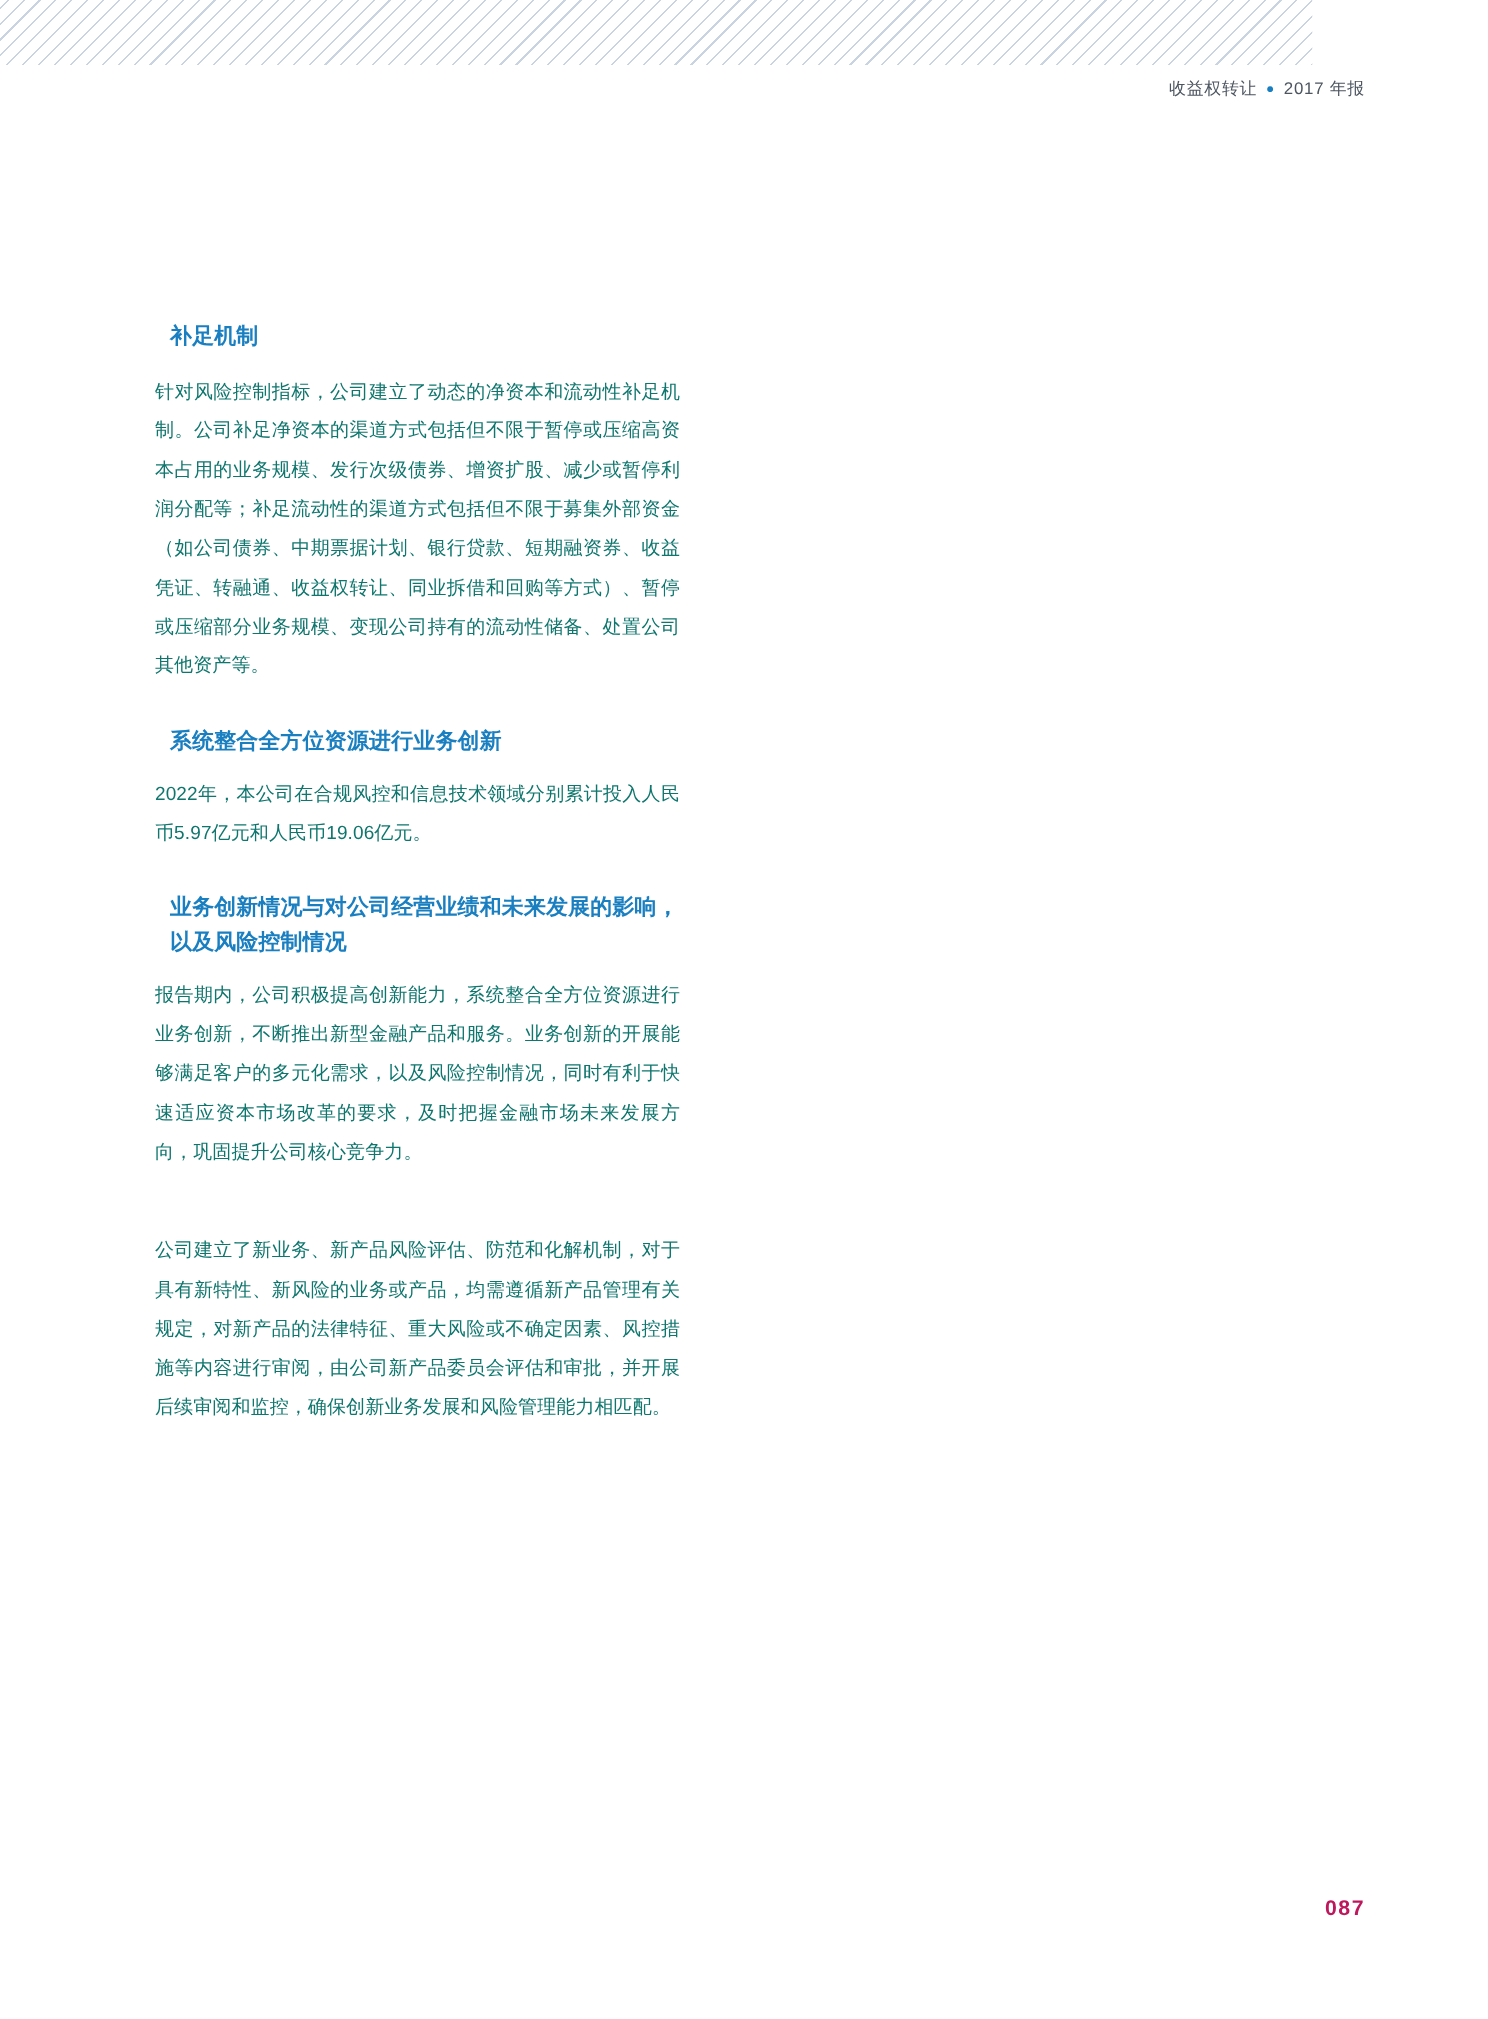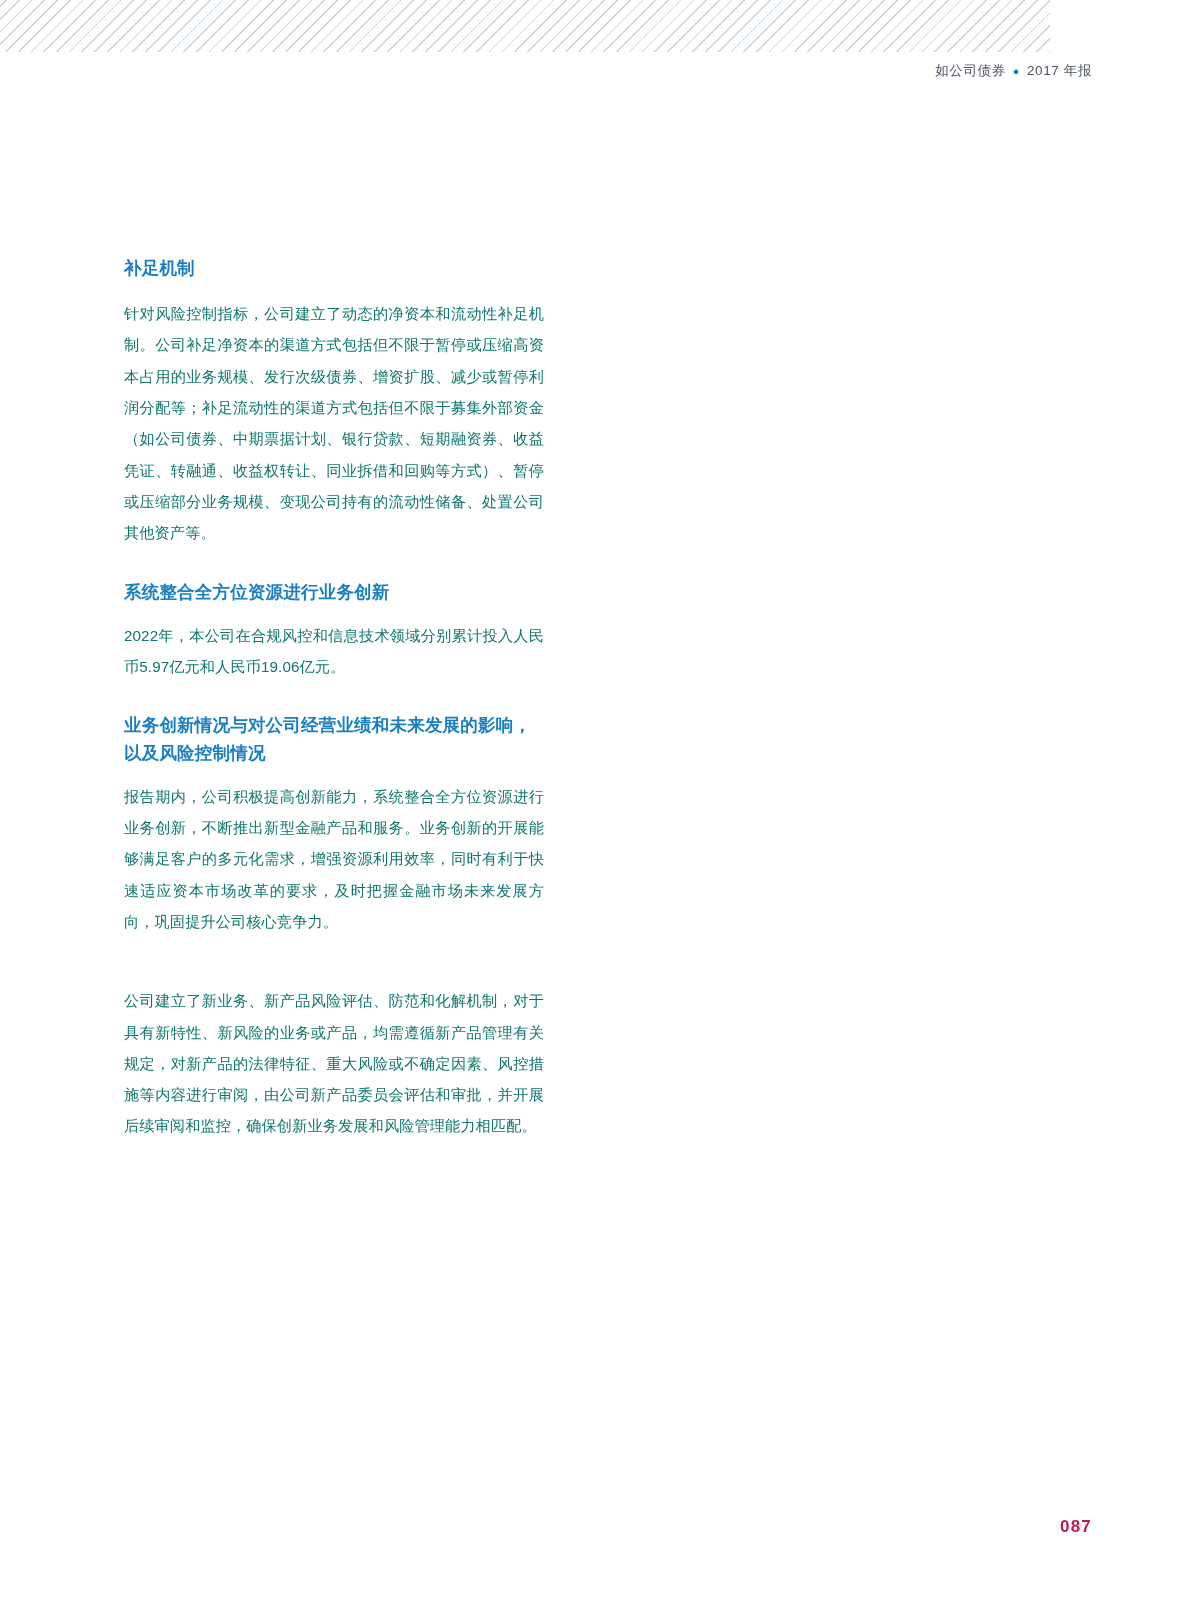--- a/index.html
+++ b/index.html
@@ -62,21 +62,21 @@
     left: 124px;
     top: 255px;
     width: 420px;
   }
 
   h2.section-title {
     color: #1a7fc1;
     font-size: 17.5px;
     font-weight: 700;
     line-height: 1.55;
-    margin: 0 0 16px 0;
+    margin: 0 0 16px 12px;
     letter-spacing: 0.2px;
   }
   h2.section-title.tight {
     margin-bottom: 14px;
   }
 
   p.body-text {
     color: #0f766e;
     font-size: 15.2px;
     line-height: 2.06;
@@ -103,31 +103,31 @@
     letter-spacing: 1.2px;
   }
 </style>
 </head>
 <body>
 
 <div class="hatch-band"></div>
 <div class="hatch-band-right"></div>
 
 <div class="page-header">
-  <span>如公司债券</span><span class="dot">●</span><span>2017 年报</span>
+  <span>收益权转让</span><span class="dot">●</span><span>2017 年报</span>
 </div>
 
 <div class="content">
 
   <h2 class="section-title">补足机制</h2>
   <p class="body-text">针对风险控制指标，公司建立了动态的净资本和流动性补足机制。公司补足净资本的渠道方式包括但不限于暂停或压缩高资本占用的业务规模、发行次级债券、增资扩股、减少或暂停利润分配等；补足流动性的渠道方式包括但不限于募集外部资金（如公司债券、中期票据计划、银行贷款、短期融资券、收益凭证、转融通、收益权转让、同业拆借和回购等方式）、暂停或压缩部分业务规模、变现公司持有的流动性储备、处置公司其他资产等。</p>
 
   <h2 class="section-title tight">系统整合全方位资源进行业务创新</h2>
   <p class="body-text">2022年，本公司在合规风控和信息技术领域分别累计投入人民币5.97亿元和人民币19.06亿元。</p>
 
   <h2 class="section-title tight">业务创新情况与对公司经营业绩和未来发展的影响，以及风险控制情况</h2>
-  <p class="body-text">报告期内，公司积极提高创新能力，系统整合全方位资源进行业务创新，不断推出新型金融产品和服务。业务创新的开展能够满足客户的多元化需求，增强资源利用效率，同时有利于快速适应资本市场改革的要求，及时把握金融市场未来发展方向，巩固提升公司核心竞争力。</p>
+  <p class="body-text">报告期内，公司积极提高创新能力，系统整合全方位资源进行业务创新，不断推出新型金融产品和服务。业务创新的开展能够满足客户的多元化需求，以及风险控制情况，同时有利于快速适应资本市场改革的要求，及时把握金融市场未来发展方向，巩固提升公司核心竞争力。</p>
   <div class="block-gap-sm"></div>
   <p class="body-text last">公司建立了新业务、新产品风险评估、防范和化解机制，对于具有新特性、新风险的业务或产品，均需遵循新产品管理有关规定，对新产品的法律特征、重大风险或不确定因素、风控措施等内容进行审阅，由公司新产品委员会评估和审批，并开展后续审阅和监控，确保创新业务发展和风险管理能力相匹配。</p>
 
 </div>
 
 <div class="page-number">087</div>
 
 </body></html>

